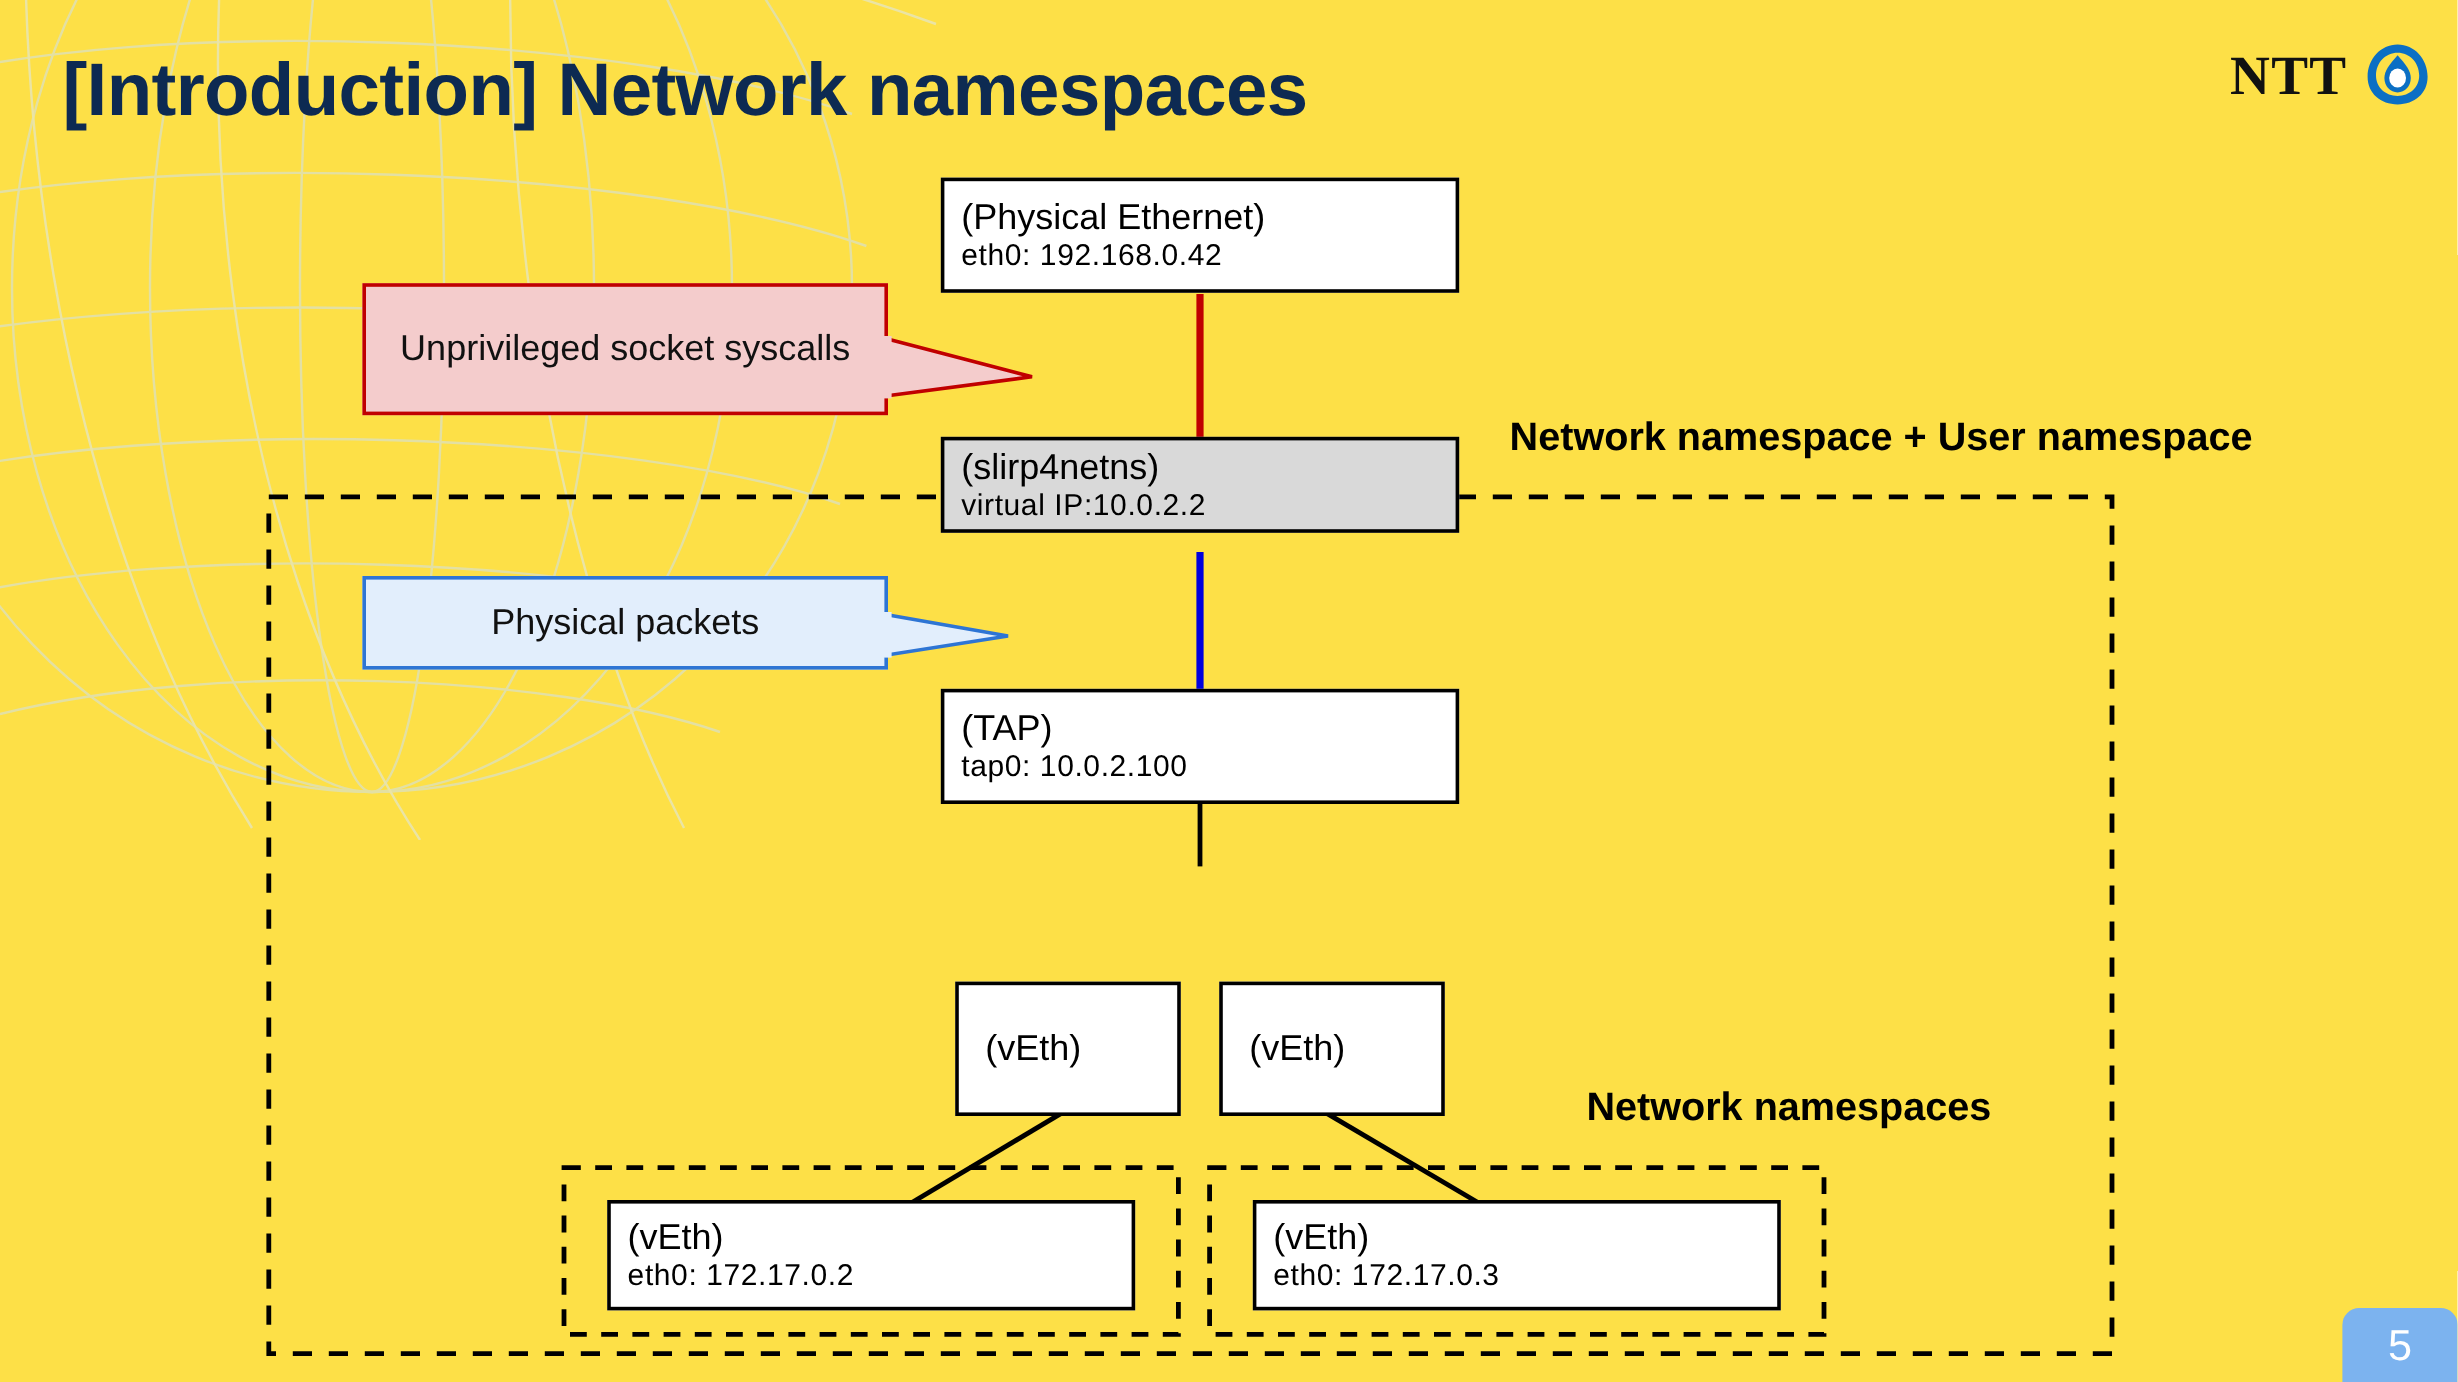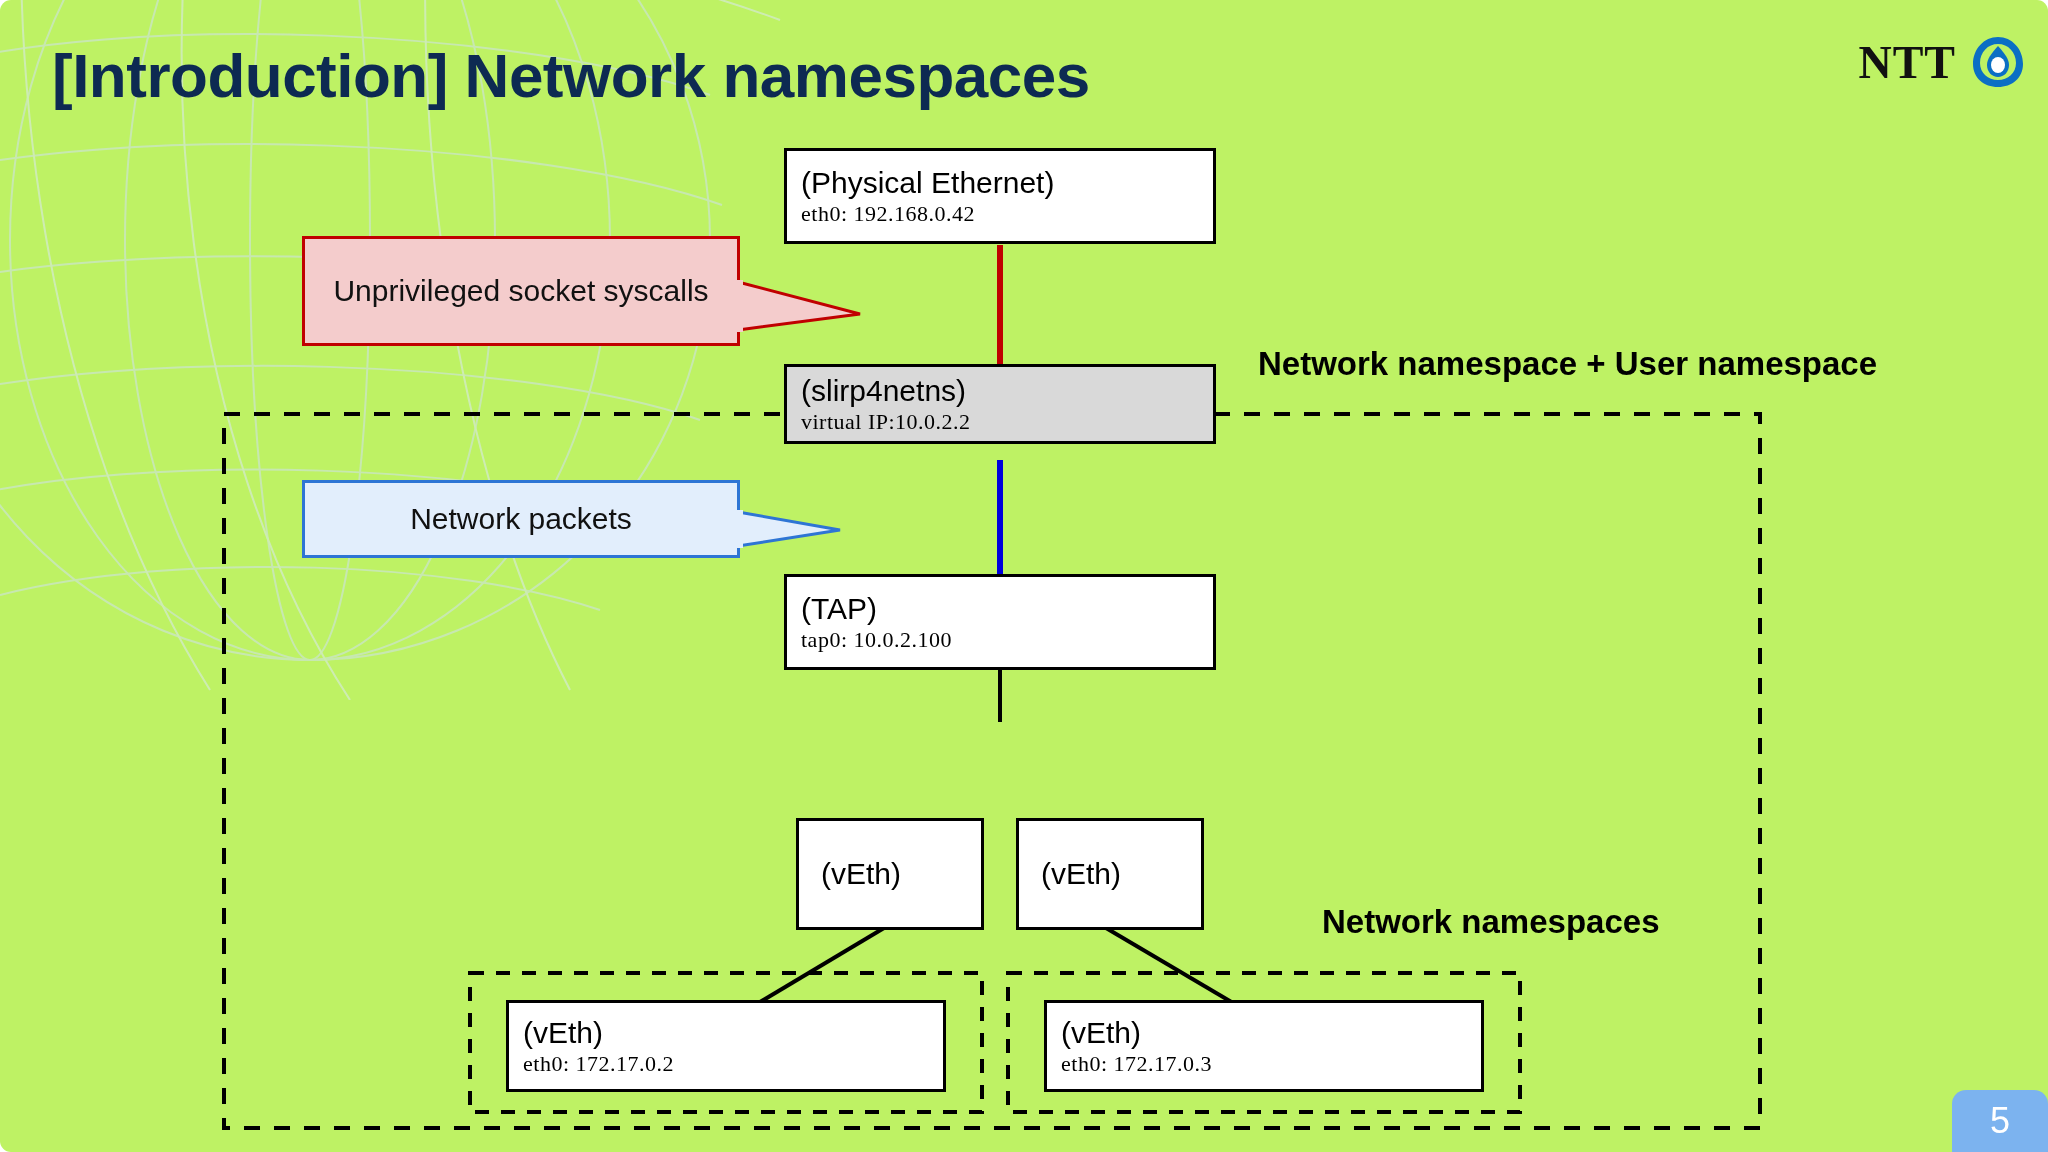--- a/index.html
+++ b/index.html
@@ -1,21 +1,21 @@
 <!DOCTYPE html>
 <html><head>
 <meta charset="utf-8">
 <style>
   html,body{margin:0;padding:0;background:#ffffff;}
   body{
     width:2048px;height:1152px;position:relative;overflow:hidden;
     font-family:"Liberation Sans", sans-serif;
     -webkit-font-smoothing:antialiased;
   }
-  #slide{position:absolute;inset:0;background:#bef264;border-radius:11px;}
+  #slide{position:absolute;inset:0;background:#fde047;}
 
   
   #bg-globe{position:absolute;left:-120px;top:-180px;width:950px;height:880px;opacity:.55;pointer-events:none;}
 
   
   #title{
     position:absolute;left:52px;top:40px;
     font-size:62px;font-weight:700;color:#0d2a52;
     letter-spacing:-0.5px;white-space:nowrap;
   }
@@ -34,22 +34,22 @@
   
   .node{
     position:absolute;box-sizing:border-box;
     border:3px solid #000000;background:#ffffff;
     display:flex;flex-direction:column;justify-content:center;
     padding:4px 0 4px 14px;
   }
   .node.shaded{background:#d9d9d9;}
   .node .l1{font-size:30px;color:#000;line-height:1.18;white-space:nowrap;}
   .node .l2{
-    font-family:Liberation Serif, serif;
-    font-size:22px;color:#000;line-height:1.18;white-space:nowrap;letter-spacing:.5px;
+    font-family:Liberation Sans, sans-serif;
+    font-size:25px;color:#000;line-height:1.18;white-space:nowrap;letter-spacing:.5px;
   }
   .node.single{justify-content:center;padding-left:22px;}
   .node.single .l1{font-size:30px;}
 
   
   .callout{position:absolute;}
   .callout .body{
     position:absolute;left:0;top:0;box-sizing:border-box;
     display:flex;align-items:center;justify-content:center;text-align:center;
     font-size:30px;color:#111;line-height:1.25;
@@ -164,21 +164,21 @@
 
     <div class="callout red" style="left:302px;top:236px;width:560px;height:104px;">
       <div class="body" style="width:438px;height:110px;">Unprivileged socket syscalls</div>
       <svg width="560" height="110" style="position:absolute;left:0;top:0;pointer-events:none;">
         <polygon points="436,46 558,78 436,94" fill="#f4cccc" stroke="#c00000" stroke-width="3"></polygon>
         <rect x="433" y="44" width="8" height="52" fill="#f4cccc"></rect>
       </svg>
     </div>
 
     <div class="callout blue" style="left:302px;top:480px;width:540px;height:78px;">
-      <div class="body" style="width:438px;height:78px;">Network packets</div>
+      <div class="body" style="width:438px;height:78px;">Physical packets</div>
       <svg width="540" height="78" style="position:absolute;left:0;top:0;pointer-events:none;">
         <polygon points="436,32 538,50 436,66" fill="#e2eefc" stroke="#2e75d4" stroke-width="3"></polygon>
         <rect x="433" y="30" width="8" height="38" fill="#e2eefc"></rect>
       </svg>
     </div>
 
     <div class="side-label" style="left:1258px;top:345px;">Network namespace + User namespace</div>
     <div class="side-label" style="left:1322px;top:903px;">Network namespaces</div>
   </div>
 

